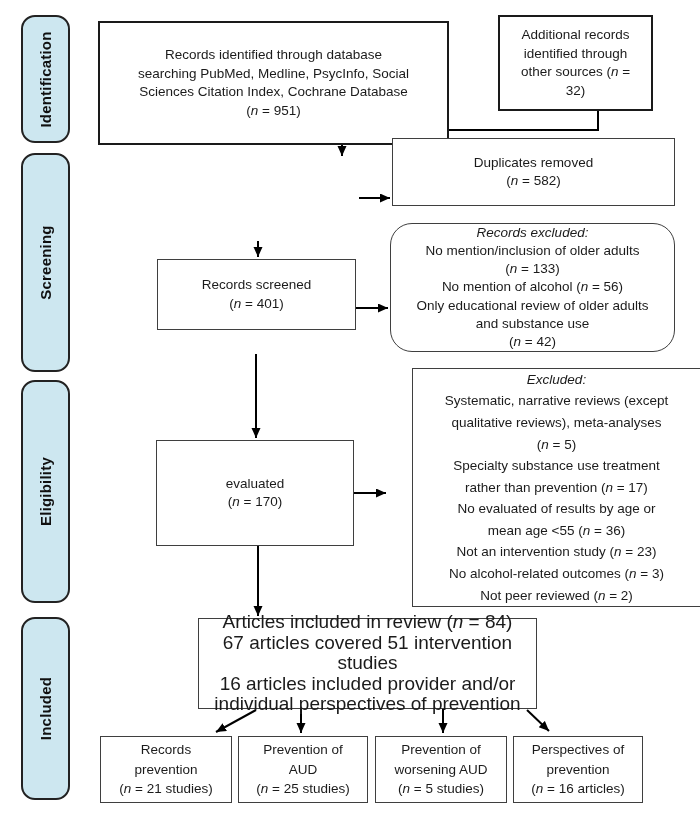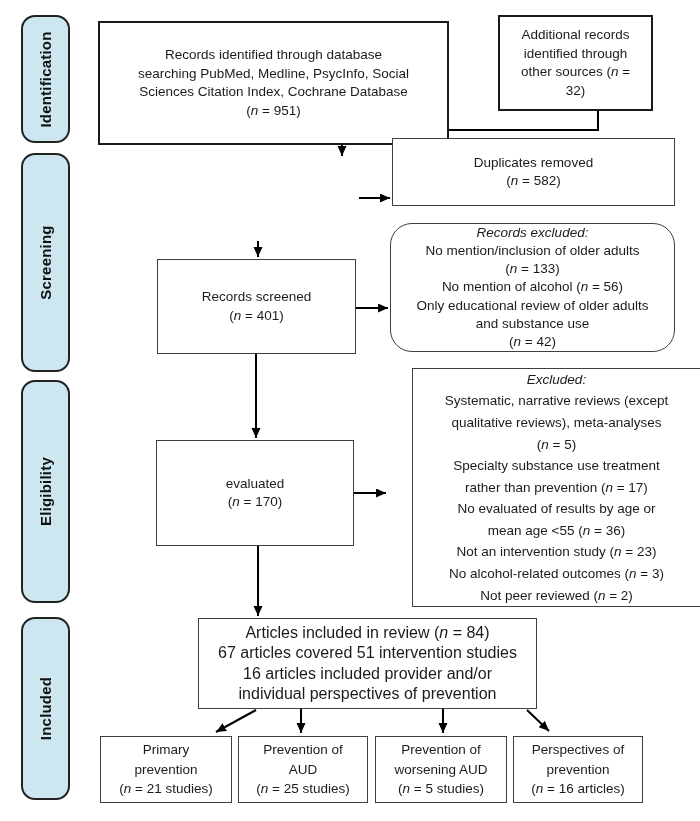--- a/index.html
+++ b/index.html
@@ -20,36 +20,36 @@
 
   .box{
     position:absolute;background:#ffffff;border:1.5px solid #3f3f3f;box-sizing:border-box;
     display:flex;flex-direction:column;align-items:center;justify-content:center;
     text-align:center;font-size:13.5px;line-height:18.5px;padding:2px 4px;
   }
   .box.black{border:2px solid #1a1a1a;}
   .ln{width:100%;}
   .ln.it{font-style:italic;}
   .lh-sm{line-height:18.2px;border-radius:22px;}
-  .lh-md{line-height:20.5px;font-size:16px;}
+  .lh-md{line-height:20.5px;font-size:19px;}
   .lh-lg{line-height:21.6px;}
   .lh-bt{line-height:19.5px;}
 
   
   #stg-0{left:21px;top:15px;width:49px;height:128px;}
   #stg-1{left:21px;top:153px;width:49px;height:219px;}
   #stg-2{left:21px;top:380px;width:49px;height:223px;}
   #stg-3{left:21px;top:617px;width:49px;height:183px;}
 
   
   #b-identified{left:98px;top:13px;width:351px;height:124px;margin-top:8px;}
   #b-additional{left:498px;top:15px;width:155px;height:96px;}
   #b-total{left:157px;top:159px;width:202px;height:82px;}
   #b-duplicates{left:392px;top:138px;width:283px;height:68px;}
-  #b-screened{left:157px;top:259px;width:199px;height:95px;}
+  #b-screened{left:157px;top:259px;width:199px;height:71px;}
   #b-recexcluded{left:390px;top:223px;width:285px;height:129px;}
   #b-fulltext{left:156px;top:440px;width:198px;height:106px;}
   #b-excluded{left:388px;top:368px;width:289px;height:239px;margin-left:24px;}
   #b-articles{left:198px;top:618px;width:339px;height:91px;}
   #b-primary{left:100px;top:736px;width:132px;height:67px;}
   #b-aud{left:238px;top:736px;width:130px;height:67px;}
   #b-worsening{left:375px;top:736px;width:132px;height:67px;}
   #b-perspectives{left:513px;top:736px;width:130px;height:67px;align-items:flex-end;}
 </style>
 </head>
@@ -149,21 +149,21 @@
   </div>
 
   <div class="box lh-md" id="b-articles">
     <div class="ln">Articles included in review (<i>n</i> = 84)</div>
     <div class="ln">67 articles covered 51 intervention studies</div>
     <div class="ln">16 articles included provider and/or</div>
     <div class="ln">individual perspectives of prevention</div>
   </div>
 
   <div class="box lh-bt" id="b-primary">
-    <div class="ln">Primary</div>
+    <div class="ln">Records</div>
     <div class="ln">prevention</div>
     <div class="ln">(<i>n</i> = 21 studies)</div>
   </div>
 
   <div class="box lh-bt" id="b-aud">
     <div class="ln">Prevention of</div>
     <div class="ln">AUD</div>
     <div class="ln">(<i>n</i> = 25 studies)</div>
   </div>
 

